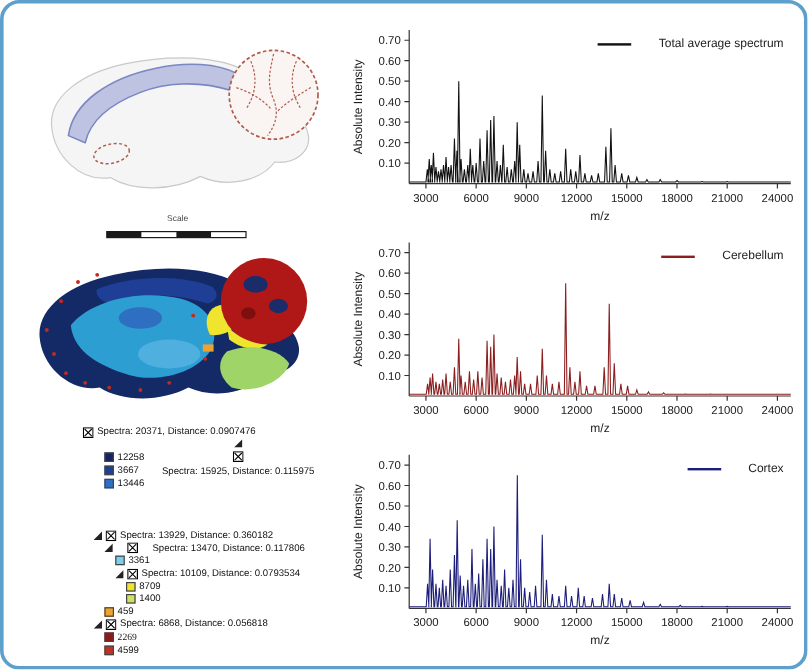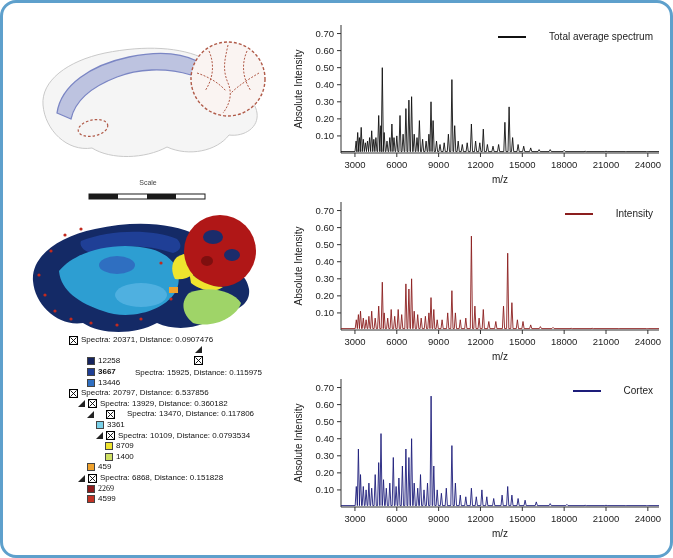--- a/index.html
+++ b/index.html
@@ -7,21 +7,21 @@
     position:relative;width:673px;height:558px;box-sizing:border-box;
     border:3px solid #5ea0cc;border-radius:16px;background:#fff;
     font-family:"Liberation Sans",sans-serif;overflow:hidden;
   }
   
   #anatomy-svg{position:absolute;left:26px;top:22px;}
   #scale-bar{position:absolute;left:80px;top:176px;width:130px;text-align:center;}
   #scale-bar .scale-label{font-size:7px;color:#444;line-height:8px;}
   #segmap-svg{position:absolute;left:18px;top:196px;}
   
-  #cluster-tree{position:absolute;left:66px;top:332px;width:250px;}
+  #cluster-tree{position:absolute;left:66px;top:352px;width:250px;}
   .tree-row{display:flex;align-items:center;gap:3px;height:10.6px;font-size:8px;color:#111;white-space:nowrap;}
   .tree-row .swatch{width:8px;height:8px;border:1px solid #444;display:inline-block;box-sizing:border-box;flex:0 0 auto;}
   .tree-row svg{flex:0 0 auto;display:block;}
   .tree-label{line-height:10px;}
   
   #charts{position:absolute;left:286px;top:12px;width:380px;}
   .chart-block{position:relative;width:378px;height:172px;margin-bottom:5px;}
   .chart-legend{position:absolute;top:16px;right:14px;display:flex;align-items:center;gap:23px;font-size:10px;color:#222;}
   .legend-swatch{width:28px;height:2px;display:inline-block;}
 </style>
@@ -100,36 +100,29 @@
         <svg width="9" height="9">
           <rect x="0.5" y="0.5" width="8" height="8" fill="#fff" stroke="#000"></rect>
           <path d="M1.5,1.5L7.5,7.5M7.5,1.5L1.5,7.5" stroke="#000" stroke-width="0.9"></path>
         </svg>
         <span class="tree-label">Spectra: 15925, Distance: 0.115975</span>
       </div>
       <div class="tree-row" style="padding-left: 18px; align-items: center;">
         <span class="swatch" style="background:#16245e"></span>
         <span class="tree-label">12258</span>
       </div>
-      <div class="tree-row" style="padding-left: 18px; font-weight: bold;">
+      <div class="tree-row" style="padding-left: 18px;">
         <span class="swatch" style="background:#1f3f96"></span>
         <span class="tree-label">3667</span>
       </div>
       <div class="tree-row" style="padding-left: 18px;">
         <span class="swatch" style="background:#2f6fc1"></span>
         <span class="tree-label">13446</span>
       </div>
-      <div class="tree-row" style="padding-left: 0px;">
-        <svg width="9" height="9">
-          <rect x="0.5" y="0.5" width="8" height="8" fill="#fff" stroke="#000"></rect>
-          <path d="M1.5,1.5L7.5,7.5M7.5,1.5L1.5,7.5" stroke="#000" stroke-width="0.9"></path>
-        </svg>
-        <span class="tree-label">Spectra: 20797, Distance: 6.537856</span>
-      </div>
-      <div class="tree-row" style="padding-left: 9px;">
+      <div class="tree-row" style="padding-left: 9px; margin-top: 33px;">
         <svg width="7" height="7">
           <polygon points="0,7 7,7 7,0" fill="#222"></polygon>
         </svg>
         <svg width="9" height="9">
           <rect x="0.5" y="0.5" width="8" height="8" fill="#fff" stroke="#000"></rect>
           <path d="M1.5,1.5L7.5,7.5M7.5,1.5L1.5,7.5" stroke="#000" stroke-width="0.9"></path>
         </svg>
         <span class="tree-label">Spectra: 13929, Distance: 0.360182</span>
       </div>
       <div class="tree-row" style="padding-left: 18px; gap: 12px;">
@@ -169,21 +162,21 @@
         <span class="tree-label">459</span>
       </div>
       <div class="tree-row" style="padding-left: 9px;">
         <svg width="7" height="7">
           <polygon points="0,7 7,7 7,0" fill="#222"></polygon>
         </svg>
         <svg width="9" height="9">
           <rect x="0.5" y="0.5" width="8" height="8" fill="#fff" stroke="#000"></rect>
           <path d="M1.5,1.5L7.5,7.5M7.5,1.5L1.5,7.5" stroke="#000" stroke-width="0.9"></path>
         </svg>
-        <span class="tree-label">Spectra: 6868, Distance: 0.151828</span>
+        <span class="tree-label">Spectra: 6868, Distance: 0.056818</span>
       </div>
       <div class="tree-row" style="padding-left: 18px; font-family: Liberation Serif, serif;">
         <span class="swatch" style="background:#8c1a1a"></span>
         <span class="tree-label">2269</span>
       </div>
       <div class="tree-row" style="padding-left: 18px;">
         <span class="swatch" style="background:#c23224"></span>
         <span class="tree-label">4599</span>
       </div>
     </div>
@@ -260,21 +253,21 @@
           <text x="45" y="56.16666666666667" font-size="9.5" text-anchor="end" fill="#222" font-family="Liberation Sans, sans-serif">0.50</text>
           <line x1="48" y1="35.60000000000001" x2="52" y2="35.60000000000001" stroke="#333"></line>
           <text x="45" y="39.10000000000001" font-size="9.5" text-anchor="end" fill="#222" font-family="Liberation Sans, sans-serif">0.60</text>
           <line x1="48" y1="18.533333333333346" x2="52" y2="18.533333333333346" stroke="#333"></line>
           <text x="45" y="22.033333333333346" font-size="9.5" text-anchor="end" fill="#222" font-family="Liberation Sans, sans-serif">0.70</text>
           <text x="13" y="74" transform="rotate(-90 13 74)" font-size="10" text-anchor="middle" fill="#222" font-family="Liberation Sans, sans-serif">Absolute Intensity</text>
           <text x="211" y="168" font-size="10" text-anchor="middle" fill="#222" font-family="Liberation Sans, sans-serif">m/z</text>
           <path d="M52.0,136.6 L66.2,136.6 L67.3,127.8 L68.4,136.6 L68.3,136.6 L69.4,122.6 L70.5,136.6 L70.4,136.6 L71.5,119.2 L72.6,136.6 L73.2,136.6 L74.3,126.1 L75.4,136.6 L76.0,136.6 L77.1,127.8 L78.2,136.6 L78.8,136.6 L79.9,124.3 L81.0,136.6 L81.6,136.6 L82.7,119.2 L83.8,136.6 L85.1,136.6 L86.2,126.1 L87.3,136.6 L88.6,136.6 L89.7,114.1 L90.8,136.6 L92.2,136.6 L93.3,90.2 L94.4,136.6 L94.1,136.6 L95.2,120.9 L96.3,136.6 L97.6,136.6 L98.7,126.1 L99.8,136.6 L101.1,136.6 L102.2,117.5 L103.3,136.6 L104.6,136.6 L105.7,124.3 L106.8,136.6 L108.1,136.6 L109.2,117.5 L110.3,136.6 L111.6,136.6 L112.7,122.6 L113.8,136.6 L115.8,136.6 L116.9,91.9 L118.0,136.6 L118.8,136.6 L119.9,97.0 L121.0,136.6 L121.5,136.6 L122.6,86.8 L123.7,136.6 L124.1,136.6 L125.2,119.2 L126.3,136.6 L127.6,136.6 L128.7,122.6 L129.8,136.6 L131.1,136.6 L132.2,126.1 L133.3,136.6 L135.3,136.6 L136.4,124.3 L137.5,136.6 L138.8,136.6 L139.9,120.9 L141.0,136.6 L140.9,136.6 L142.0,105.6 L143.1,136.6 L143.7,136.6 L144.8,117.5 L145.8,136.6 L147.1,136.6 L148.2,127.8 L149.3,136.6 L152.0,136.6 L153.1,127.8 L154.2,136.6 L157.6,136.6 L158.7,120.9 L159.8,136.6 L161.8,136.6 L162.9,98.7 L164.0,136.6 L165.3,136.6 L166.4,120.9 L167.5,136.6 L170.2,136.6 L171.3,127.8 L172.3,136.6 L175.7,136.6 L176.8,126.1 L177.9,136.6 L181.3,136.6 L182.4,44.1 L183.5,136.6 L184.8,136.6 L185.9,114.1 L187.0,136.6 L189.0,136.6 L190.1,126.1 L191.2,136.6 L193.2,136.6 L194.3,117.5 L195.4,136.6 L198.7,136.6 L199.8,129.5 L200.9,136.6 L205.7,136.6 L206.8,129.5 L207.9,136.6 L213.4,136.6 L214.5,114.1 L215.6,136.6 L217.6,136.6 L218.7,61.2 L219.8,136.6 L221.8,136.6 L222.9,110.7 L224.0,136.6 L227.3,136.6 L228.4,127.8 L229.5,136.6 L232.9,136.6 L234.0,129.5 L235.1,136.6 L240.6,136.6 L241.7,132.9 L242.8,136.6 L250.3,136.6 L251.4,134.6 L252.5,136.6 L262.9,136.6 L264.0,135.4 L265.1,136.6 L281.0,136.6 L282.1,136.3 L283.2,136.6 L302.0,136.6 L303.1,136.3 L304.2,136.6 L329.8,136.6 L330.9,136.6 L332.0,136.6 L357.7,136.6 L358.8,136.6 L359.9,136.6 L370.0,136.6" fill="none" stroke="#8b1e1e" stroke-width="0.9"></path>
         </svg><div class="chart-legend">
           <span class="legend-swatch" style="background: rgb(139, 30, 30);"></span>
-          <span>Intensity</span>
+          <span>Cerebellum</span>
         </div></div>
     <div class="chart-block"><svg width="378" height="172">
           <line x1="52" y1="138" x2="370" y2="138" stroke="#333" stroke-width="1"></line>
           <line x1="52" y1="10" x2="52" y2="138" stroke="#333" stroke-width="1"></line>
           <line x1="65.94736842105263" y1="138" x2="65.94736842105263" y2="142" stroke="#333"></line>
           <text x="65.94736842105263" y="153" font-size="9.5" text-anchor="middle" fill="#222" font-family="Liberation Sans, sans-serif">3000</text>
           <line x1="107.78947368421052" y1="138" x2="107.78947368421052" y2="142" stroke="#333"></line>
           <text x="107.78947368421052" y="153" font-size="9.5" text-anchor="middle" fill="#222" font-family="Liberation Sans, sans-serif">6000</text>
           <line x1="149.63157894736844" y1="138" x2="149.63157894736844" y2="142" stroke="#333"></line>
           <text x="149.63157894736844" y="153" font-size="9.5" text-anchor="middle" fill="#222" font-family="Liberation Sans, sans-serif">9000</text>

